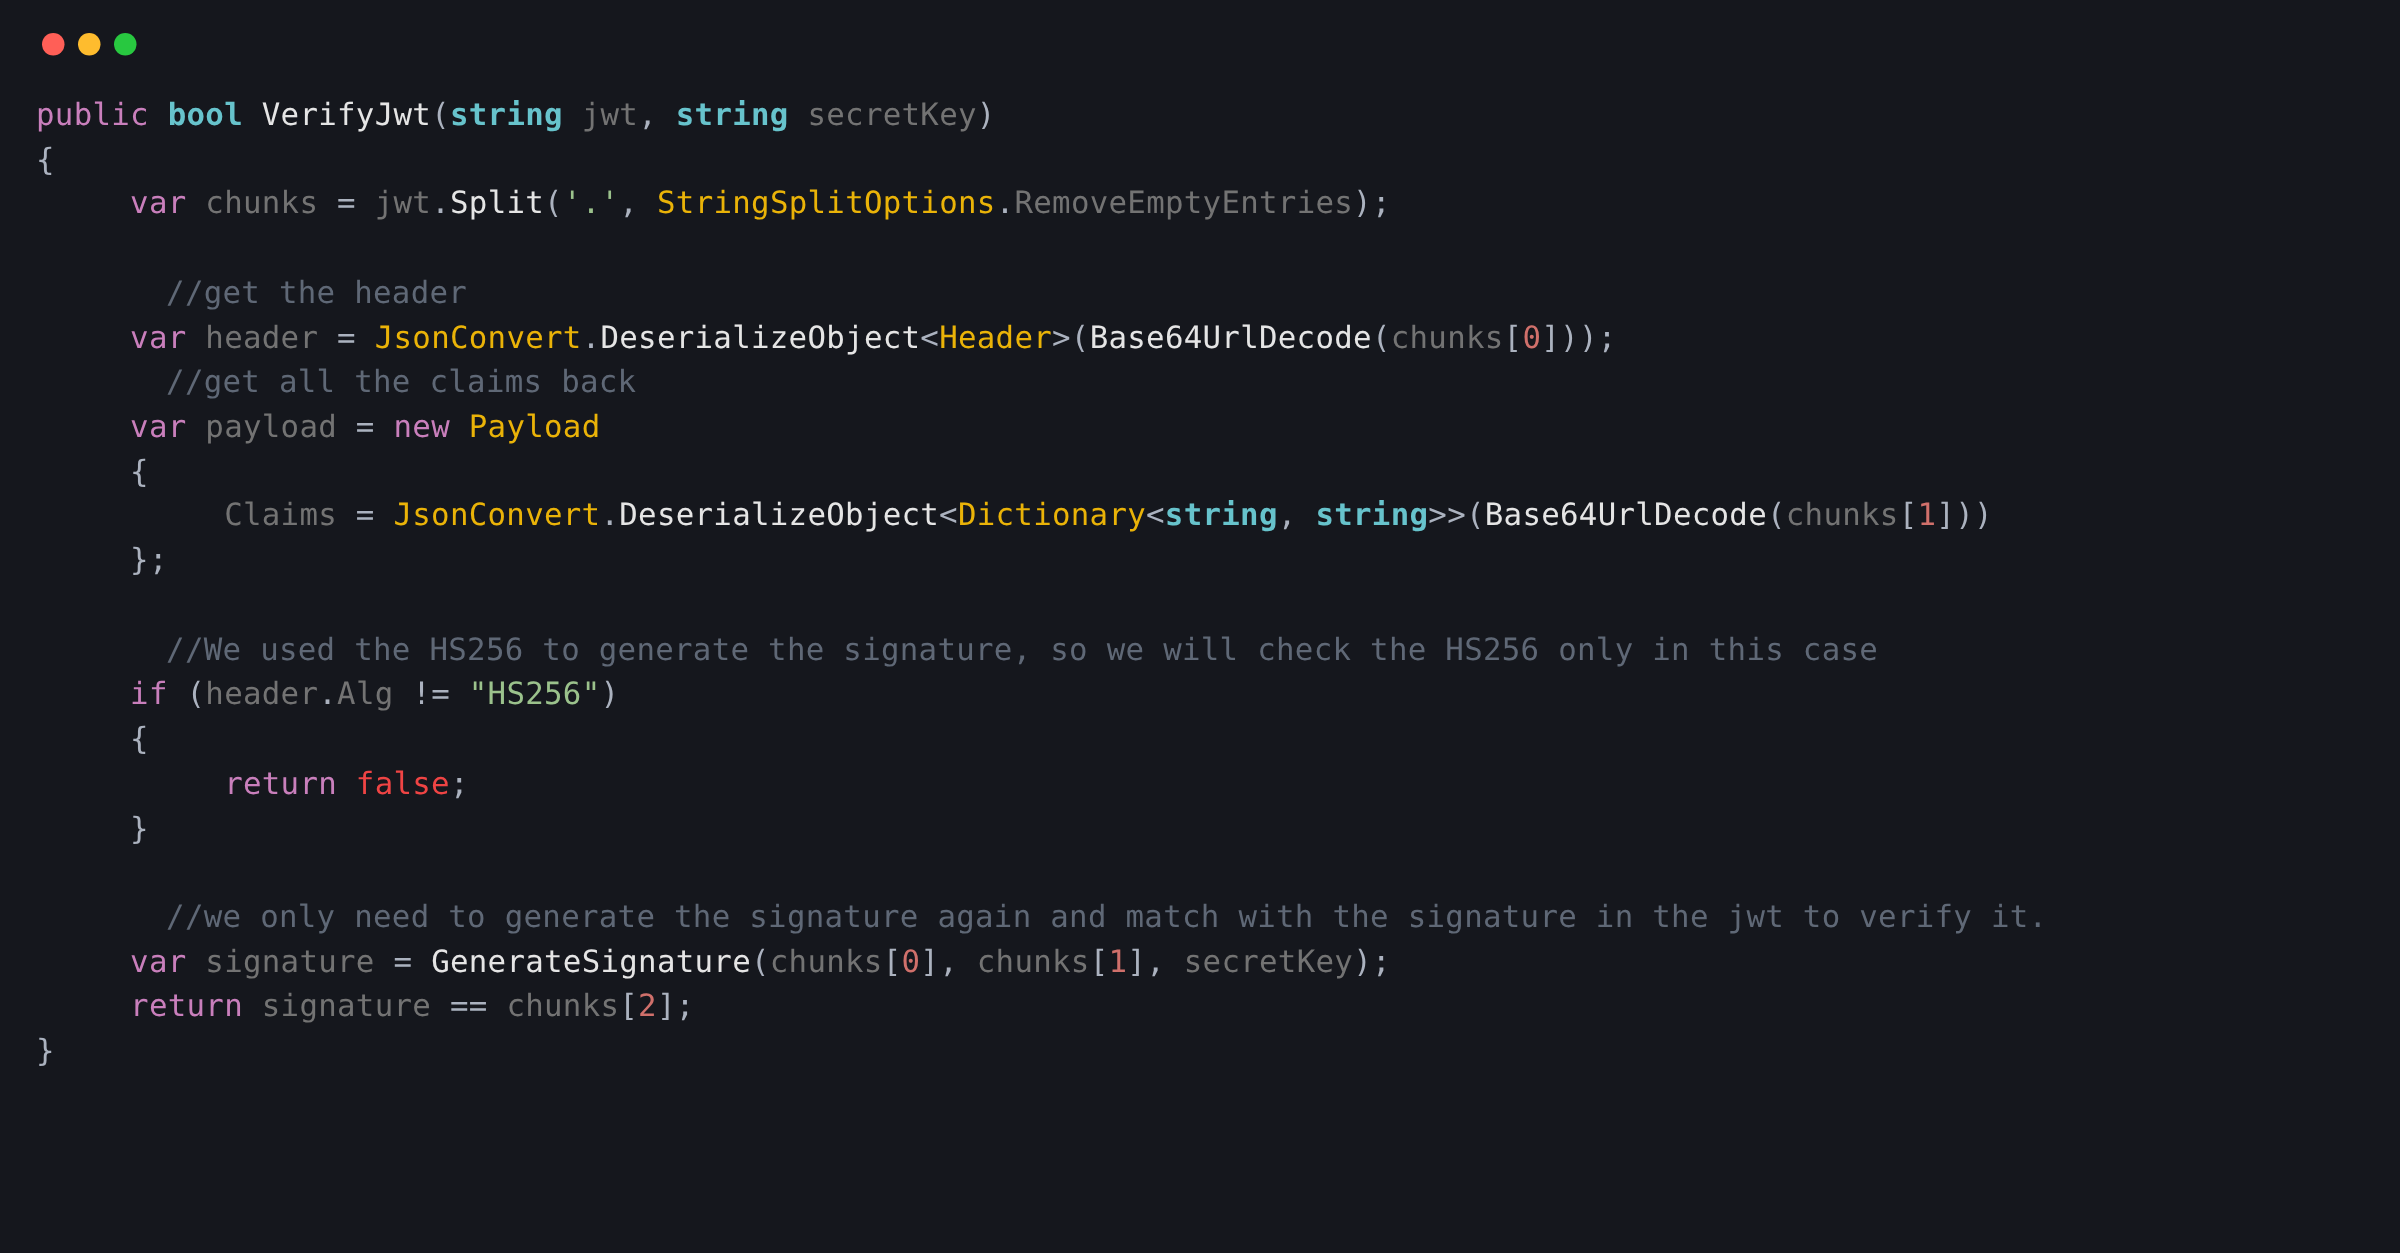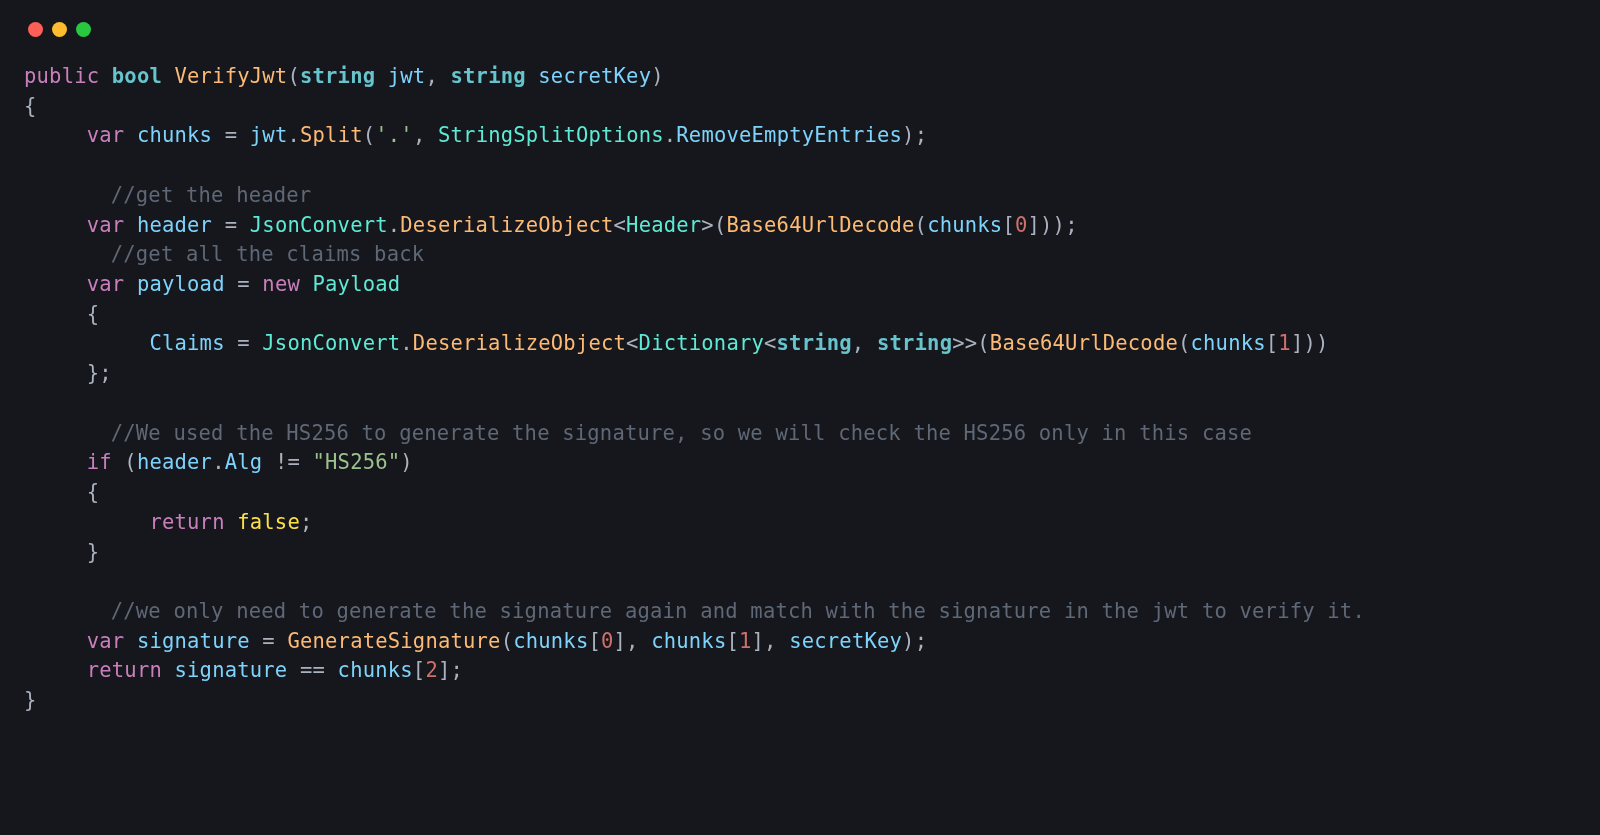--- a/index.html
+++ b/index.html
@@ -36,26 +36,26 @@
   .tl-max     { background: #28c840; }
 
   .code-area {
     padding: 15px 24px 24px 24px;
     white-space: pre;
     font-variant-ligatures: none;
   }
 
   
   .kw     { color: #c97fbc; }   
-  .fn     { color: #fdba74; }   
-  .type   { color: #5eead4; }   
-  .ident  { color: #7dd3fc; }   
+  .fn     { color: #e5e5e5; }   
+  .type   { color: #eab308; }   
+  .ident  { color: #737373; }   
   .str    { color: #9bc28c; }   
   .num    { color: #d0706b; }   
-  .const  { color: #fde047; text-align: right; }   
+  .const  { color: #ef4444; text-align: right; }   
   .cmt    { color: #5f6876; margin-left: 24px; }   
   .punct  { color: #abb2bf; }   
   .prop   { color: #67c3cc; font-weight: bold; }   
 
   .line { display: block; min-height: 1.45em; }
 </style>
 </head>
 <body>
 
 <div class="window">

